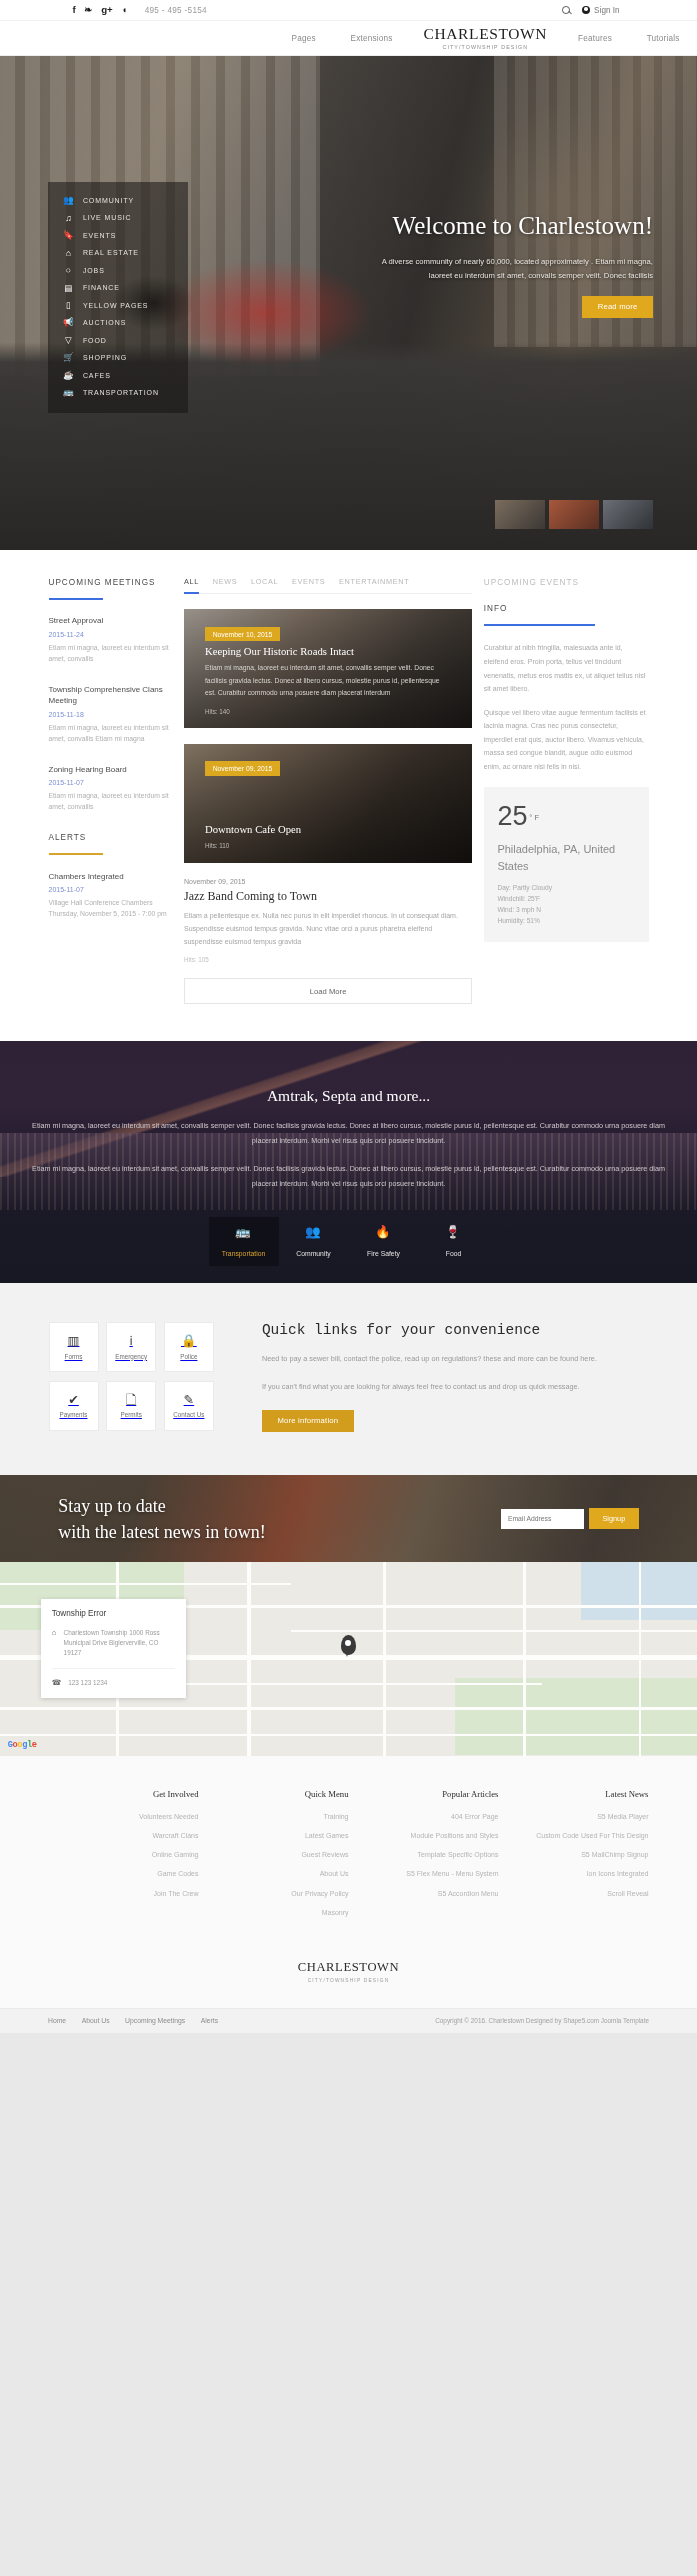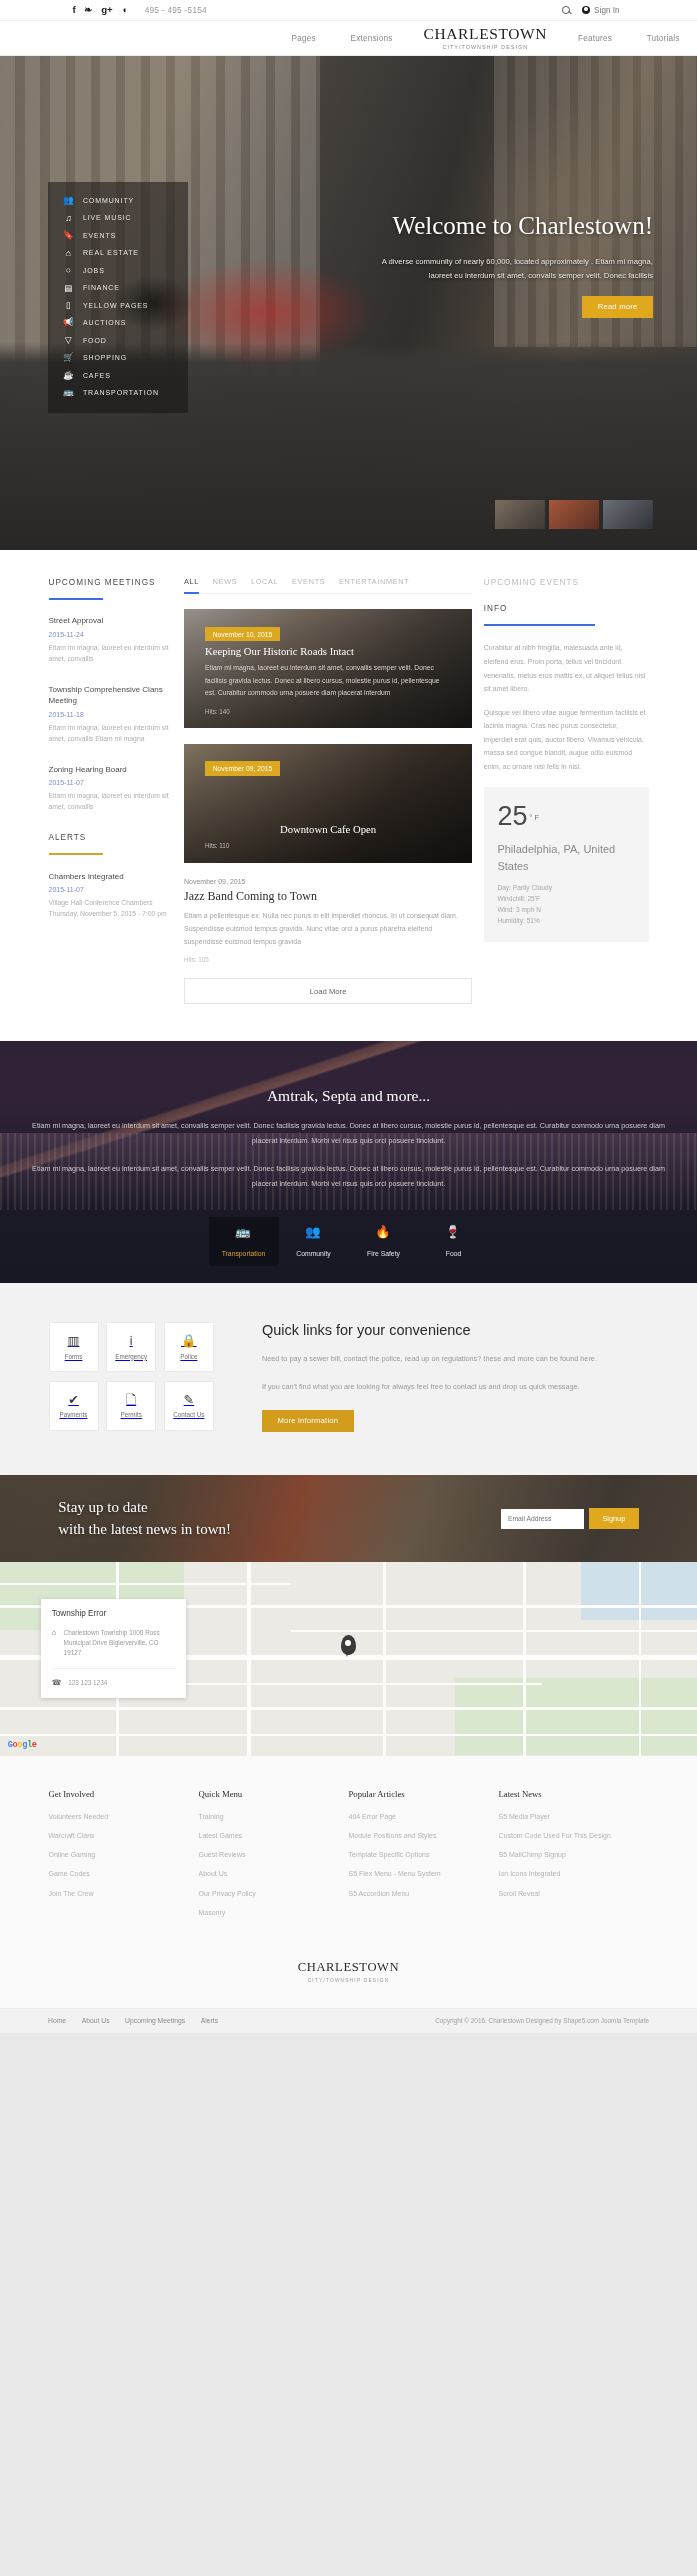--- a/index.html
+++ b/index.html
@@ -131,21 +131,21 @@
   .card.b .img { background: linear-gradient(120deg,#8e7f6c 0%,#6b5c4d 30%,#3d342c 65%,#241f1b 100%); }
   .card .img::after { content: ""; position: absolute; inset: 0; background: linear-gradient(180deg, rgba(0,0,0,.10), rgba(0,0,0,.55)); }
   .badge {
     position: absolute; left: 21px; top: 17.4px; background: #dca81f; color: #fff;
     font-size: 6.8px; padding: 3.9px 7.7px; z-index: 3;
   }
   .card .ov { position: absolute; left: 21px; right: 21px; bottom: 13.6px; z-index: 3; }
   .card .ov h3 { font-family: "Liberation Serif", serif; color: #fff; font-size: 10.7px; font-weight: normal; }
   .card .ov p { color: #d8d5d1; font-size: 6.8px; line-height: 1.85; margin-top: 5.8px; }
   .card .ov .hits { color: #bdb9b5; font-size: 6.3px; margin-top: 7.7px; }
-  .card.b .ov h3 { margin-bottom: 1px; text-align: center; }
+  .card.b .ov h3 { margin-bottom: 1px; }
 
   .post { margin-top: 15.5px; }
   .post .dt { font-size: 7px; color: #8e8e8e; }
   .post h3 { font-family: "Liberation Serif", serif; font-size: 12px; color: #2c2c2c; font-weight: normal; margin: 3.9px 0 5.8px 0; }
   .post p { font-size: 7px; color: #a5a5a5; line-height: 1.85; }
   .post .hits { font-size: 6.3px; color: #c2c2c2; margin-top: 6.8px; }
   .loadmore {
     display: block; text-align: center; border: 1px solid #e6e6e6; padding: 7.7px 0;
     margin-top: 15.5px; font-size: 7.7px; color: #666; text-decoration: none;
   }
@@ -188,33 +188,33 @@
   .quick { background: #f2f2f2; padding: 39px 0 43px 0; }
   .quick .row { display: flex; gap: 27px; }
   .tiles { display: grid; grid-template-columns: repeat(3, 50px); gap: 7.7px; }
   .tile {
     width: 50px; height: 50px; background: #fff; border: 1px solid #eaeaea;
     display: flex; flex-direction: column; align-items: center; justify-content: center; gap: 4.8px;
   }
   .tile .ic { font-size: 12.6px; color: #3a3a3a; line-height: 1; }
   .tile .lb { font-size: 6.3px; color: #6f6f6f; }
   .quick-txt { flex: 1; padding-left: 21px; }
-  .quick-txt h2 { font-family: Liberation Sans, sans-serif; font-size: 14.5px; color: #2a2a2a; font-weight: normal; }
+  .quick-txt h2 { font-family: Liberation Mono, monospace; font-size: 14.5px; color: #2a2a2a; font-weight: normal; }
   .quick-txt p { font-size: 7.3px; color: #9a9a9a; line-height: 1.95; margin-top: 13.6px; }
   .quick-txt .btn-gold { margin-top: 15.5px; background: #d29c1c; }
 
   
   .news2 {
     height: 87px; position: relative; overflow: hidden;
     background:
       linear-gradient(90deg, rgba(35,30,26,.62) 0%, rgba(40,33,28,.35) 45%, rgba(35,30,26,.55) 100%),
       linear-gradient(110deg,#8b7a63 0%,#6e5f4d 20%,#b35a3c 42%,#8d7a62 60%,#5b5249 85%,#7a6c58 100%);
   }
   .news2 .n-in { position: relative; z-index: 3; display: flex; align-items: center; height: 100%; padding: 0 9.7px; }
-  .news2 .n-txt { font-family: "Liberation Serif", serif; color: #fff; font-size: 15px; line-height: 1.45; text-shadow: 0 1px 3.9px rgba(0,0,0,.5); }
+  .news2 .n-txt { font-family: "Liberation Serif", serif; color: #fff; font-size: 18px; line-height: 1.45; text-shadow: 0 1px 3.9px rgba(0,0,0,.5); }
   .news2 .n-form { margin-left: auto; display: flex; gap: 4.8px; align-items: center; }
   .news2 input {
     width: 83px; height: 20.3px; border: none; background: #fff; font-size: 6.8px;
     padding: 0 6.8px; color: #9a9a9a; font-family: "Liberation Sans", sans-serif;
   }
   .news2 .sgn { background: #e0a81c; color: #fff; font-size: 7.3px; padding: 5.8px 13.6px; border: none; }
 
   
   .mapsec { height: 194px; position: relative; background: #eceae5; overflow: hidden; }
   .mapsec .roads { position: absolute; inset: 0; }
@@ -244,21 +244,21 @@
     content: ""; position: absolute; left: 4.4px; top: 5.3px; width: 5.8px; height: 5.8px;
     background: #fff; border-radius: 50%;
   }
   .gmark { position: absolute; left: 7.7px; bottom: 5.8px; font-size: 8.7px; font-weight: bold; letter-spacing: -0.4px; font-family: Liberation Mono, monospace; }
   .gmark .g1 { color: #4285F4; } .gmark .g2 { color: #EA4335; } .gmark .g3 { color: #FBBC05; }
   .gmark .g4 { color: #4285F4; } .gmark .g5 { color: #34A853; } .gmark .g6 { color: #EA4335; }
 
   
   .footer { background: #fafafa; padding: 33px 0 25px 0; position: relative; overflow: hidden; }
   .fcols { display: flex; }
-  .fcol { width: 150px; }
+  .fcol { width: 150px; text-align: right; }
   .fcol h5 { font-family: "Liberation Serif", serif; font-size: 8.7px; color: #2d2d2d; font-weight: normal; margin-bottom: 12.6px; }
   .fcol a { display: block; font-size: 7px; color: #b4b4b4; text-decoration: none; margin-bottom: 8.7px; line-height: 1.5; }
   .foot-brand { text-align: center; margin-top: 33px; }
   .foot-brand .b1 { font-family: "Liberation Serif", serif; font-size: 12.6px; color: #2b2b2b; letter-spacing: 0.6px; }
   .foot-brand .b2 { font-size: 4.8px; color: #9a9a9a; letter-spacing: 1.2px; margin-top: 2.9px; }
   .watermark {
     position: absolute; right: 5.8px; top: 17.4px; font-family: "Liberation Serif", serif;
     font-size: 45px; color: rgba(180,175,168,.16); transform: rotate(-90deg); transform-origin: right top;
     letter-spacing: 1.9px; white-space: nowrap;
   }

